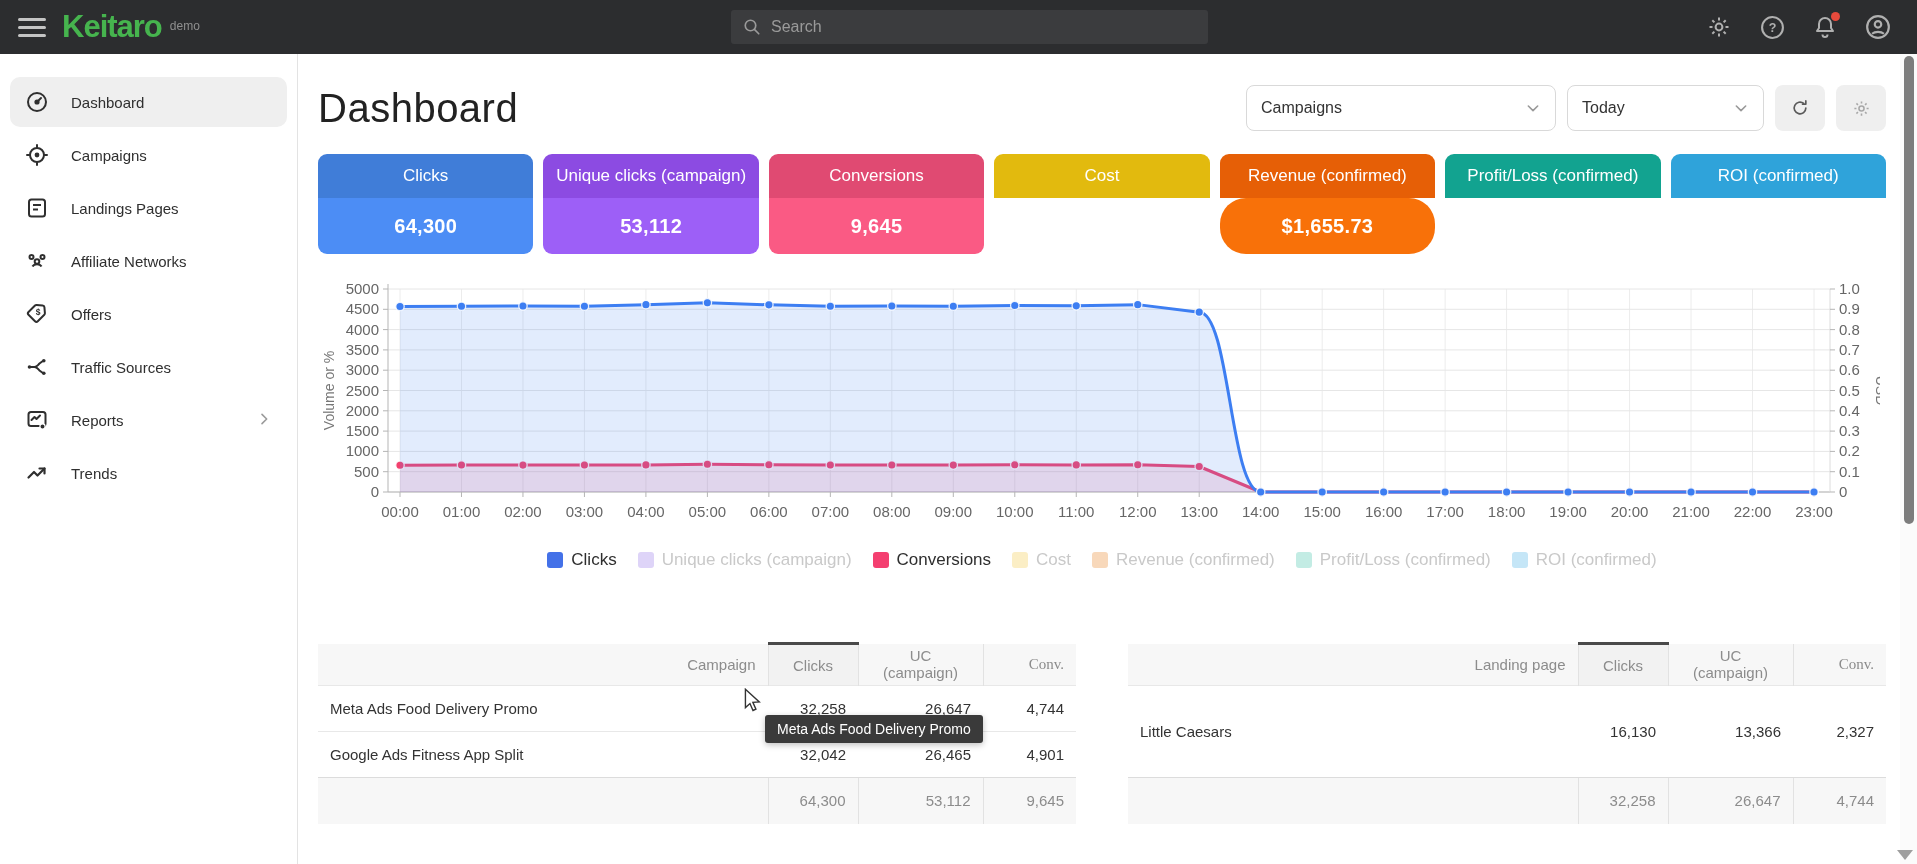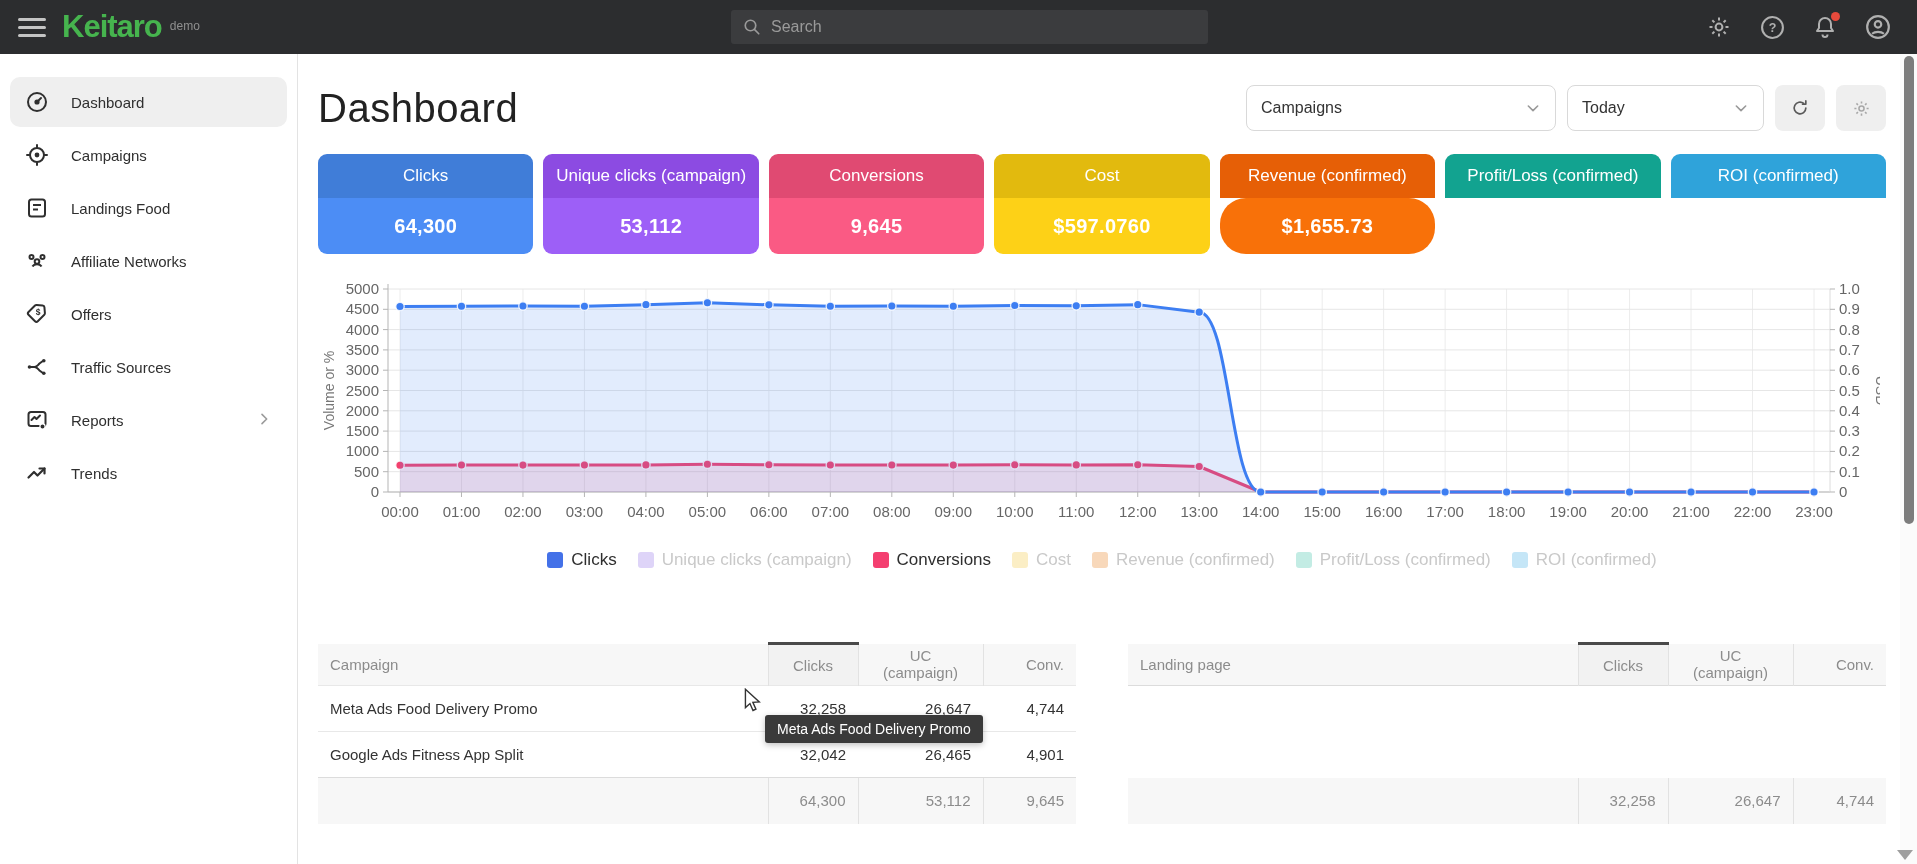--- a/index.html
+++ b/index.html
@@ -52,23 +52,23 @@
   .chart-area { margin-top:20px; height:252px; position:relative; }
   .legend { display:flex; justify-content:center; align-items:center; gap:21px; margin-top:24px; font-size:17px; }
   .legend-item { display:flex; align-items:center; gap:8px; cursor:pointer; }
   .legend-swatch { width:16px; height:16px; border-radius:3px; flex:none; }
   .legend-item .legend-label { color:#2f2f2f; }
   .legend-item[data-active="false"] .legend-label { color:#c9c9c9; }
   
   .tables { display:flex; gap:52px; margin-top:72px; }
   table.data-table { width:758px; border-collapse:collapse; font-size:15px; table-layout:fixed; }
   .data-table th { font-weight:normal; color:#8c8c8c; background:#f7f7f7; height:42px; padding:0 12px; }
-  .data-table th.col-entity { text-align:left; }
+  .data-table th.col-entity { text-align:right; }
   .data-table th.col-num { text-align:center; border-left:1px solid #e2e2e2; }
-  .data-table th.col-conv { text-align:right; }
+  .data-table th.col-conv { text-align:right;font-family:Liberation Serif, serif; }
   .data-table th.sorted { border-top:3px solid #4a4a4a; background:#f2f2f2; }
   .data-table td { height:46px; padding:0 12px; border-top:1px solid #e8e8e8; color:#333; }
   .data-table td.cell-num { text-align:right; }
   .data-table tfoot td { background:#f7f7f7; color:#8c8c8c; border-top:1px solid #dcdcdc; }
   .data-table tfoot td.cell-num { border-left:1px solid #e2e2e2; }
   .col-w-entity { width:450px; } .col-w-clicks { width:90px; } .col-w-uc { width:125px; } .col-w-conv { width:93px; }
   
   .tooltip { position:absolute; left:765px; top:715px; background:#3a3a3a; color:#fff;
     font-size:14px; padding:6px 12px; border-radius:3px; z-index:50; white-space:nowrap;
     box-shadow:0 2px 6px rgba(0,0,0,0.25); }
@@ -154,21 +154,21 @@
       <span>Campaigns</span>
     </div>
     <div class="nav-item" data-active="false">
       <span class="nav-icon">
         <svg width="24" height="24" viewBox="0 0 24 24" fill="none" stroke="#2f2f2f" stroke-width="2">
           <rect x="4" y="3.5" width="16" height="17" rx="2.5"></rect>
             <line x1="8" y1="9" x2="16" y2="9"></line>
             <line x1="8" y1="13.5" x2="13" y2="13.5"></line>
         </svg>
       </span>
-      <span>Landings Food</span>
+      <span>Landings Pages</span>
     </div>
     <div class="nav-item" data-active="false">
       <span class="nav-icon">
         <svg width="24" height="24" viewBox="0 0 24 24" fill="none" stroke="#2f2f2f" stroke-width="2">
           <circle cx="6.5" cy="8" r="2"></circle>
             <circle cx="17.5" cy="8" r="2"></circle>
             <circle cx="12" cy="12.5" r="2.3"></circle>
           <path d="M7.5 17.5 a4.8 3.6 0 0 1 9 0"></path>
         </svg>
       </span>
@@ -261,21 +261,20 @@
       <div class="card">
         <div class="card-header" style="background: rgb(140, 75, 226);">Unique clicks (campaign)</div>
         <div class="card-value" style="background: rgb(157, 95, 247);">53,112</div>
       </div>
       <div class="card">
         <div class="card-header" style="background: rgb(224, 74, 114);">Conversions</div>
         <div class="card-value" style="background: rgb(250, 90, 132);">9,645</div>
       </div>
       <div class="card">
         <div class="card-header" style="background: rgb(226, 186, 14);">Cost</div>
-        <div class="card-value" style="background: rgb(253, 209, 23);">$597.0760</div>
       </div>
       <div class="card">
         <div class="card-header" style="background: rgb(230, 95, 6);">Revenue (confirmed)</div>
         <div class="card-value" style="background: rgb(248, 113, 9); border-radius: 26px;">$1,655.73</div>
       </div>
       <div class="card">
         <div class="card-header" style="background: rgb(18, 163, 144);">Profit/Loss (confirmed)</div>
       </div>
       <div class="card">
         <div class="card-header" style="background: rgb(47, 163, 218);">ROI (confirmed)</div>
@@ -551,20 +550,26 @@
           </colgroup>
         <thead>
           <tr>
             <th class="col-entity">Landing page</th>
             <th class="col-num sorted">Clicks</th>
             <th class="col-num">UC (campaign)</th>
             <th class="col-num col-conv">Conv.</th>
           </tr>
         </thead>
         <tbody>
+          <tr>
+            <td>Little Caesars</td>
+            <td class="cell-num">16,130</td>
+            <td class="cell-num">13,366</td>
+            <td class="cell-num">2,327</td>
+          </tr>
         </tbody>
         <tfoot>
           <tr>
             <td></td>
             <td class="cell-num">32,258</td>
             <td class="cell-num">26,647</td>
             <td class="cell-num">4,744</td>
           </tr>
         </tfoot>
       </table>

